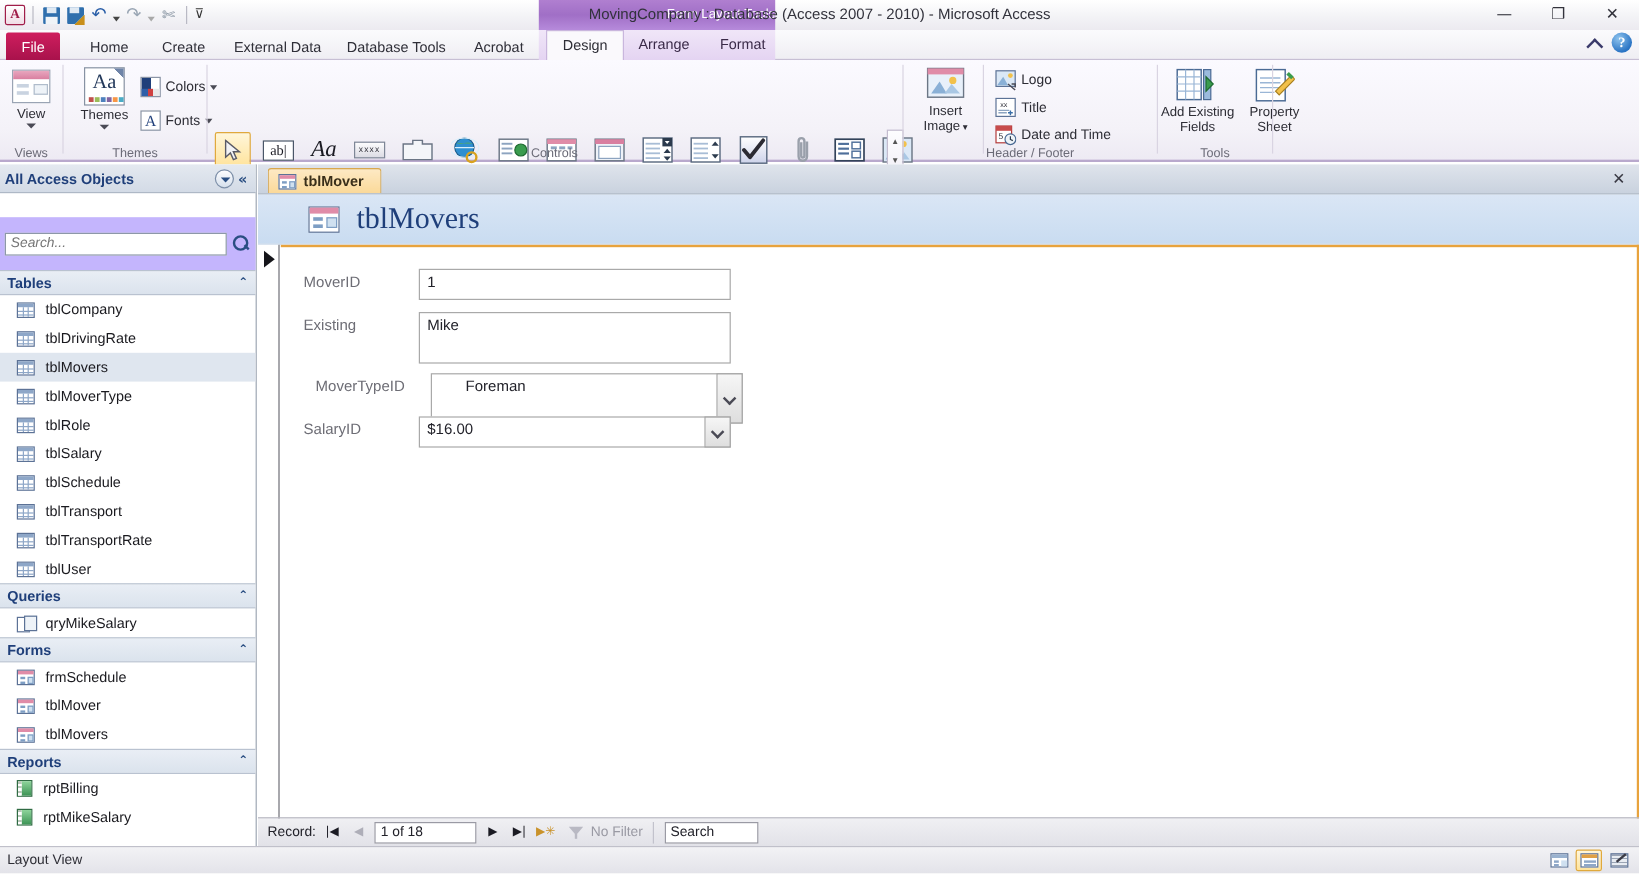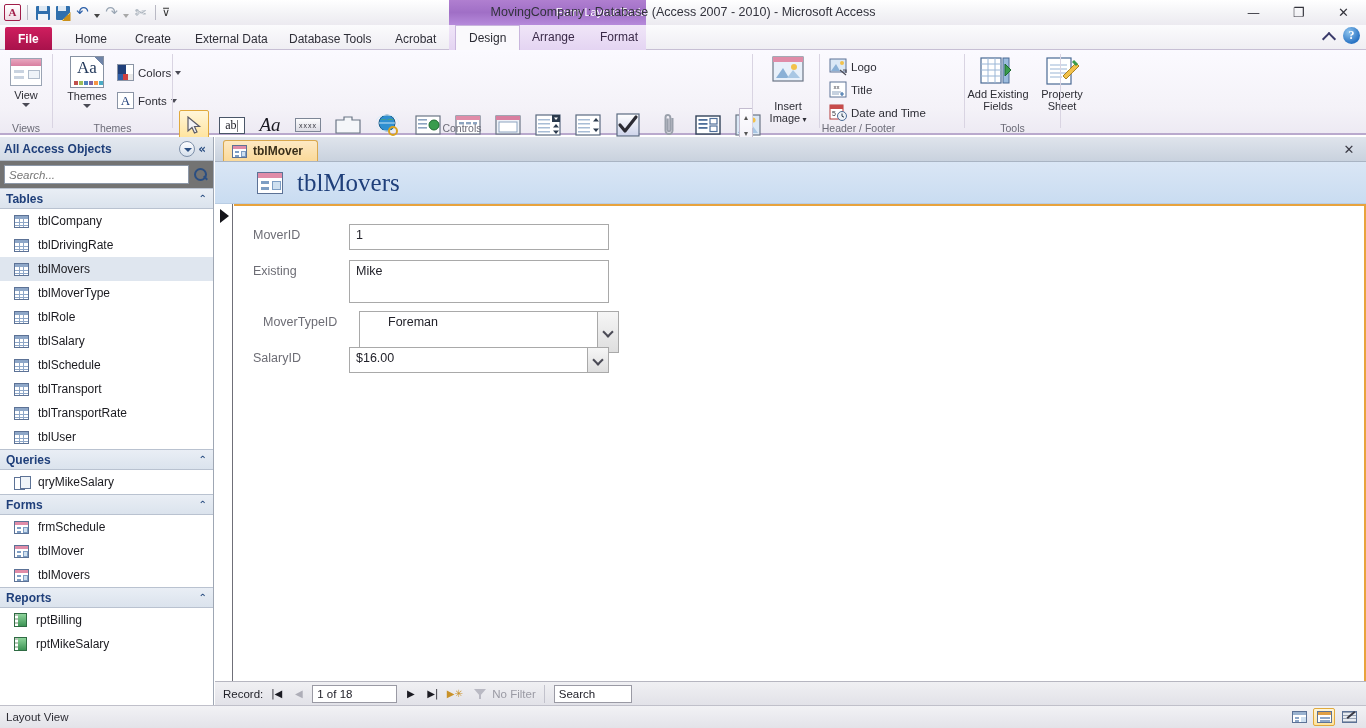--- a/index.html
+++ b/index.html
@@ -60,21 +60,21 @@
     position: absolute; left: 0; top: 25px; width: 1366px; height: 25px;
     background: linear-gradient(to bottom,#fbfbfd,#efeef3);
     border-bottom: 1px solid #c7bfd4;
   }
   .tab {
     position: absolute; top: 0; height: 25px; line-height: 25px;
     padding: 0 13px; font-size: 12px; color: #2f2f38; white-space: nowrap;
   }
   .tab.file {
     background: linear-gradient(to bottom,#cf1e5e,#a5114a); color: #fff;
-    font-weight: bold; border-radius: 2px 2px 0 0;
+    font-weight: normal; border-radius: 2px 2px 0 0;
   }
   .ctxtab-band {
     position: absolute; left: 449px; top: 25px; width: 197px; height: 25px;
     background: linear-gradient(to bottom,#f0e6f8,#e4d4f2);
   }
   .ctxtab { position: absolute; top: 25px; height: 25px; line-height: 25px; padding: 0 13px;
             font-size: 12px; color: #3a2a48; }
   .ctxtab.active { background: #faf9fc; border-left:1px solid #c9b6dd; border-right:1px solid #c9b6dd;
                    border-top:1px solid #c9b6dd; color:#2d2d35; }
   .helpzone { position: absolute; right: 6px; top: 27px; display: flex; gap: 8px; align-items: center; }
@@ -150,21 +150,21 @@
     height: 24px; background: linear-gradient(to bottom,#e4e9f0,#d3dbe6);
     border-bottom: 1px solid #aeb8c6; display: flex; align-items: center; padding: 0 4px;
     color: #1f3f7a; font-size: 12px; font-weight: bold;
   }
   .nav-header .spacer { flex: 1; }
   .nav-dd { width: 16px; height: 16px; border-radius: 50%; border: 1px solid #7d8fa8;
      background: linear-gradient(to bottom,#fdfdff,#d6e0ec); position: relative; }
   .nav-dd:after { content:""; position:absolute; left:4px; top:6px; width:0;height:0;
      border-left:4px solid transparent;border-right:4px solid transparent;border-top:4px solid #2a4e82; }
   .nav-collapse { font-size: 12px; color: #2a4e82; padding: 0 3px; font-family:"DejaVu Sans",sans-serif; }
-  .nav-search { height: 27px; padding: 4px; display: flex; align-items: center; gap: 4px; background:#737373; }
+  .nav-search { height: 44px; padding: 4px; display: flex; align-items: center; gap: 4px; background:#c4b5fd;margin-top:20px; }
   .nav-search input {
     flex: 1; height: 19px; border: 1px solid #8d98a8; font-size: 11.5px; padding: 0 4px;
     font-style: italic; color: #777; font-family: "Liberation Sans", sans-serif; background:#fff;
   }
   .mag { width: 16px; height: 16px; position: relative; }
   .mag:before { content:""; position:absolute; left:1px; top:1px; width:9px; height:9px;
      border: 2px solid #2a4e82; border-radius: 50%; }
   .mag:after { content:""; position:absolute; left:10px; top:10px; width:5px; height:2px;
      background:#2a4e82; transform: rotate(45deg); }
   .nav-list { height: 515px; overflow: hidden; }
@@ -577,21 +577,21 @@
 
     <div class="group" style="left:753px; width:211px;">
       <div class="bigbtn" style="left:8px; top:6px; width:54px;">
         <svg width="32" height="26" viewBox="0 0 32 26">
           <rect x="1" y="1" width="30" height="24" fill="#e8f0fa" stroke="#6b7685" stroke-width="1.2"></rect>
           <rect x="1" y="1" width="30" height="5" fill="#e08ca8"></rect>
           <circle cx="22" cy="11" r="3" fill="#f2c14b"></circle>
           <path d="M4 22 L11 12 L17 22 Z" fill="#8ab0d6"></path>
           <path d="M15 22 L21 14 L28 22 Z" fill="#a9c7e4"></path>
         </svg>
-        <div style="margin-top:16px;line-height:12px;">
+        <div style="margin-top:2px;line-height:12px;">
           <span>Insert</span><br>
           <span>Image</span><span style="font-size:8px;"> ▾</span>
         </div>
       </div>
       <div class="group-sep" style="left:66px; top:4px;"></div>
 
       <div class="smallbtn" style="left:76px; top:8px;">
         <svg class="hf-icon" viewBox="0 0 18 18">
           <rect x="1" y="1" width="16" height="13" fill="#dbe8f6" stroke="#5c7296" stroke-width="1"></rect>
           <path d="M2 13 L7 6 L11 13 Z" fill="#8ab0d6"></path>

